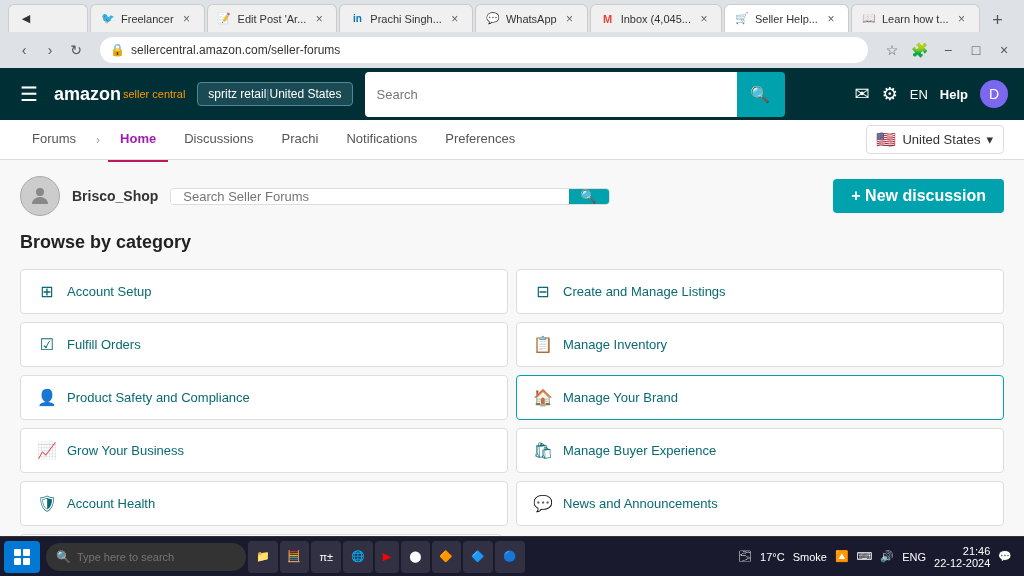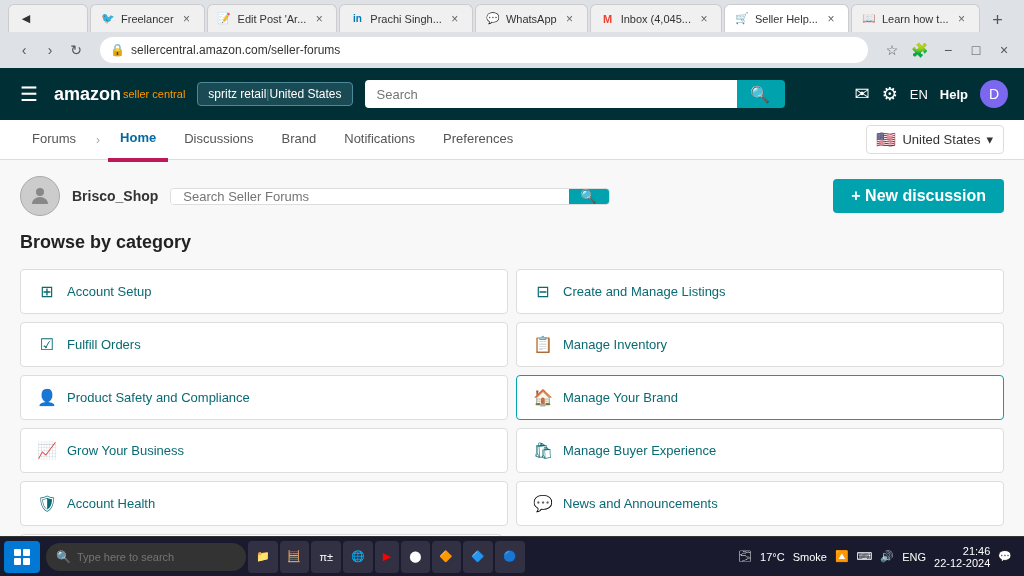--- a/index.html
+++ b/index.html
@@ -25,32 +25,32 @@
     .tab-new { width: 24px; height: 24px; border: none; background: transparent; cursor: pointer; color: #555; font-size: 18px; border-radius: 50%; display: flex; align-items: center; justify-content: center; margin-left: 4px; }
 
     
     .amz-header { background: #002f36; height: 52px; display: flex; align-items: center; padding: 0 16px; gap: 12px; }
     .amz-menu-btn { color: white; font-size: 20px; cursor: pointer; padding: 4px; }
     .amz-logo { display: flex; align-items: center; gap: 2px; }
     .amz-logo-text { color: white; font-size: 18px; font-weight: bold; }
     .amz-logo-sub { color: #ff9900; font-size: 11px; }
     .amz-store-badge { background: #1a4a54; border: 1px solid #4a8a9a; border-radius: 4px; padding: 4px 10px; color: white; font-size: 12px; display: flex; align-items: center; gap: 0; }
     .amz-store-divider { color: #4a8a9a; }
-    .amz-search-bar { flex: 1; max-width: 420px; height: 28px; display: flex; border-radius: 4px; overflow: hidden; }
+    .amz-search-bar { flex: 1; max-width: 420px; height: 45px; display: flex; border-radius: 4px; overflow: hidden; }
     .amz-search-input { flex: 1; border: none; outline: none; padding: 0 12px; font-size: 13px; }
     .amz-search-btn { background: #00a2ad; border: none; padding: 0 14px; cursor: pointer; color: white; font-size: 16px; }
     .amz-header-right { margin-left: auto; display: flex; align-items: center; gap: 12px; }
     .amz-icon-btn { color: white; font-size: 18px; cursor: pointer; }
     .amz-lang { color: white; font-size: 13px; cursor: pointer; }
     .amz-help { color: white; font-size: 13px; cursor: pointer; font-weight: bold; }
 
     
     .forum-nav { background: white; border-bottom: 1px solid #ddd; height: 40px; display: flex; align-items: center; padding: 0 20px; gap: 4px; }
     .forum-nav-item { padding: 8px 12px; font-size: 13px; color: #555; cursor: pointer; text-decoration: none; border-bottom: 2px solid transparent; height: 44px; display: flex; align-items: center; }
-    .forum-nav-item.active { color: #0369a1; border-bottom: 4px solid #be185d; font-weight: bold; }
+    .forum-nav-item.active { color: #a21caf; border-bottom: 2px solid #be185d; font-weight: bold; }
     .forum-nav-arrow { color: #aaa; margin: 0 4px; font-size: 12px; }
     .forum-nav-country { margin-left: auto; display: flex; align-items: center; gap: 6px; border: 1px solid #ddd; border-radius: 4px; padding: 4px 10px; cursor: pointer; font-size: 13px; color: #333; }
     .flag-icon { font-size: 16px; }
 
     
     .forum-content { background: #f8f8f8; padding: 16px 20px; }
     .forum-user-bar { display: flex; align-items: center; gap: 12px; margin-bottom: 16px; }
     .avatar { width: 40px; height: 40px; border-radius: 50%; background: #ccc; display: flex; align-items: center; justify-content: center; color: #888; font-size: 20px; border: 1px solid #aaa; }
     .username { font-size: 14px; color: #333; font-weight: bold; }
     .forum-search { flex: 1; max-width: 440px; display: flex; border: 1px solid #ddd; border-radius: 4px; overflow: hidden; background: white; }
@@ -166,21 +166,21 @@
       <span class="amz-help">Help</span>
       <span class="amz-icon-btn" style="width:28px;height:28px;background:#7b68ee;border-radius:50%;display:flex;align-items:center;justify-content:center;font-size:14px;color:white;">D</span>
     </div>
   </div>
 
   <div class="forum-nav">
     <a class="forum-nav-item">Forums</a>
     <span class="forum-nav-arrow">›</span>
     <a class="forum-nav-item active">Home</a>
     <a class="forum-nav-item">Discussions</a>
-    <a class="forum-nav-item">Brand</a>
+    <a class="forum-nav-item">Prachi</a>
     <a class="forum-nav-item">Notifications</a>
     <a class="forum-nav-item">Preferences</a>
     <div class="forum-nav-country">
       <span class="flag-icon">🇺🇸</span>
       <span>United States</span>
       <span>▾</span>
     </div>
   </div>
 
   <div class="forum-content">

